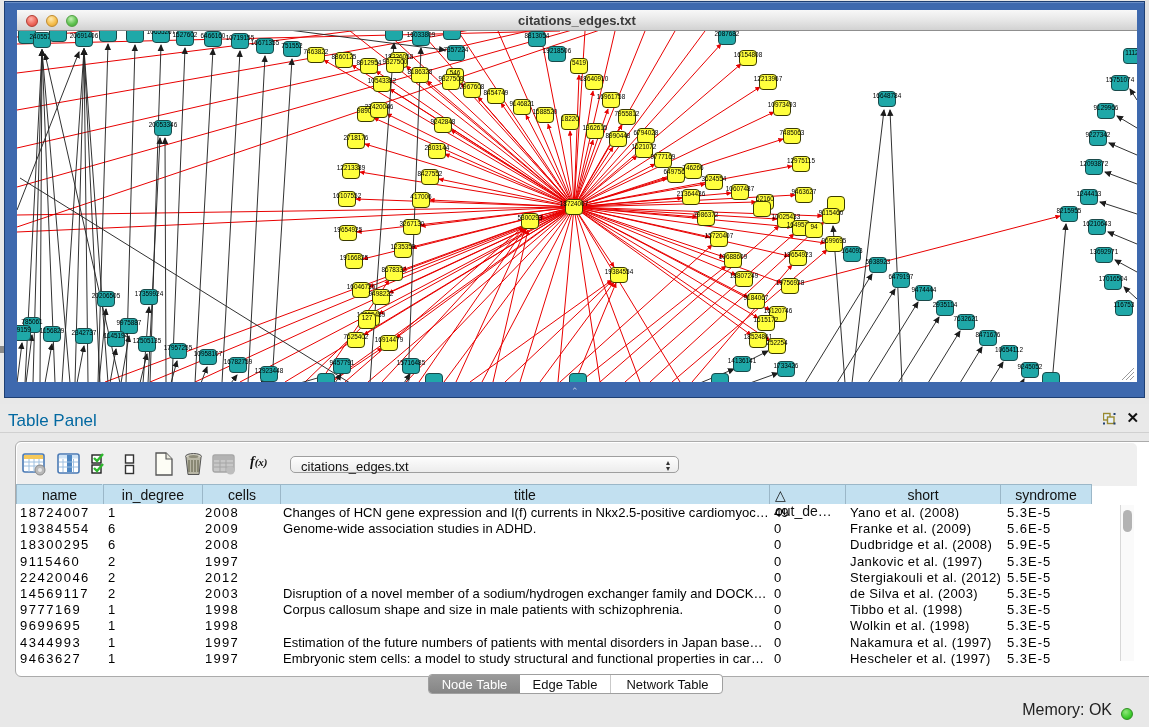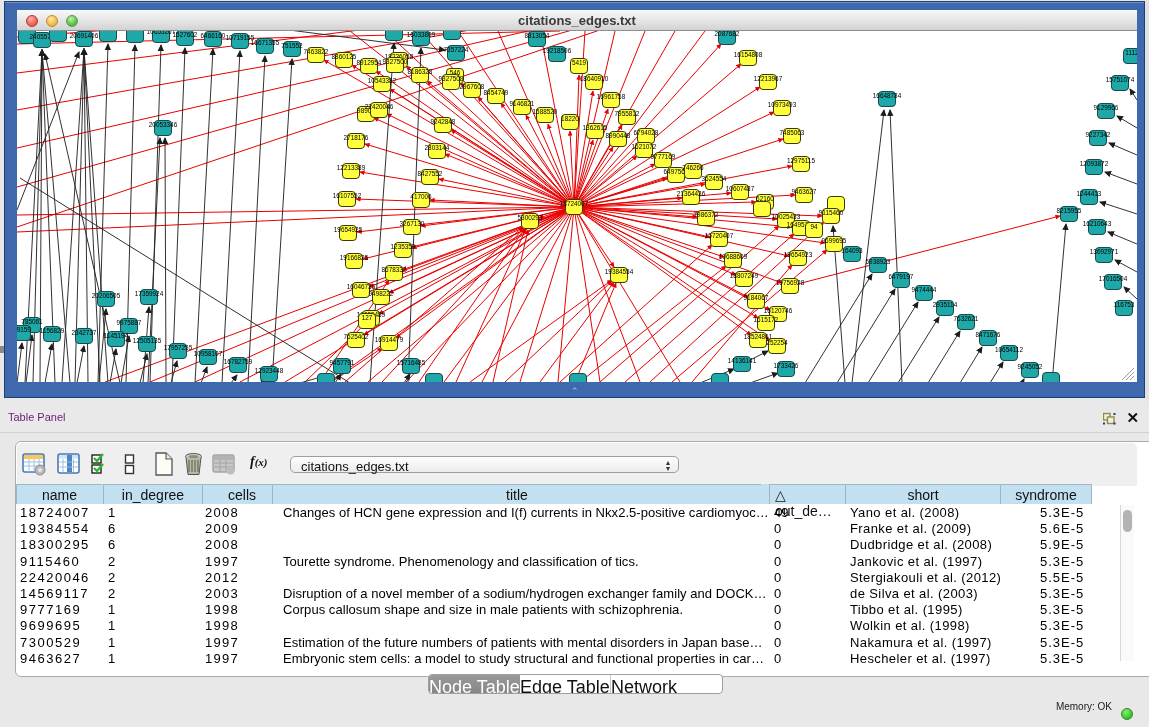--- a/index.html
+++ b/index.html
@@ -20,46 +20,46 @@
 
 
 #graph{position:absolute;left:0;top:0}
 #graph line.r{stroke:#e80000;stroke-width:1}
 #graph line.k{stroke:#262626;stroke-width:0.95}
 #graph text.nl{font-family:"Liberation Sans",sans-serif;font-size:6.4px;fill:#000;text-anchor:middle}
 
 
 #tpanel{position:absolute;left:0;top:404px;width:1149px;height:323px;background:#e8e8e8}
 #ptitle{position:absolute;left:0;top:0;width:100%;height:29px;background:#e9e9e9;border-bottom:1px solid #d0d0d0}
-#ptitle span{position:absolute;left:8px;top:7px;font-size:11px;color:#701a75}
+#ptitle span{position:absolute;left:8px;top:7px;font-size:17px;color:#0369a1}
 #px{position:absolute;right:10px;top:5px;font-size:15px;font-weight:bold;color:#111}
 #pfloat{position:absolute;right:33px;top:8px;width:13px;height:13px}
 #inner{position:absolute;left:15px;top:37px;width:1148px;height:236px;background:#fff;border:1px solid #ababab;border-radius:6px}
 #toolbar{position:absolute;left:1px;top:1px;width:1120px;height:43px;background:#efefef;border-radius:5px 5px 0 0}
 .icon{position:absolute;top:9px}
 #combo{position:absolute;left:273px;top:13px;width:389px;height:17px;background:linear-gradient(#fdfdfd,#ececec);border:1px solid #9e9e9e;border-radius:5px;font-size:13px;color:#111;padding:2px 0 0 10px}
 #combo .ud{position:absolute;right:8px;top:3px;font-size:8px;color:#333;line-height:6px;text-align:center}
 
 #thead{position:absolute;left:16px;top:80px;width:1076px;height:20px;background:#c2e0f0}
 #thead .hc{position:absolute;top:0;height:20px;border-left:1px solid #9bb7c8;border-top:1px solid #9bb7c8;text-align:center;font-size:14px;color:#111;padding-top:2px}
 #tbl{position:absolute;left:0;top:0;width:1149px;height:323px}
 .trow{position:absolute;left:16px;width:1120px;height:16px;font-size:13px;color:#000;white-space:nowrap}
 .trow span{position:absolute;top:1px}
-.c0{left:4px;letter-spacing:1.5px} .c1{left:92px} .c2{left:189px;letter-spacing:1.3px} .c3{left:267px;letter-spacing:0.05px} .c4{left:758px} .c5{left:834px;letter-spacing:0.4px} .c6{left:1024px;letter-spacing:1px}
+.c0{left:4px;letter-spacing:1.5px} .c1{left:92px} .c2{left:189px;letter-spacing:1.3px} .c3{left:267px;letter-spacing:0.05px} .c4{left:758px} .c5{left:834px;letter-spacing:0.4px} .c6{left:991px;letter-spacing:1px}
 
 #vsb{position:absolute;left:1120px;top:101px;width:14px;height:156px;background:#fafafa;border-left:1px solid #d8d8d8}
 #vsb .thumb{position:absolute;left:2px;top:5px;width:9px;height:22px;background:#b3b3b3;border-radius:5px}
 
 #tabs{position:absolute;left:428px;top:270px;width:295px;height:20px;background:#fff;border:1px solid #9f9f9f;border-radius:4px;overflow:hidden}
-#tabs .tab{position:absolute;top:0;height:20px;font-size:18px;text-align:left;padding-top:2px}
+#tabs .tab{position:absolute;top:0;height:20px;font-size:13px;text-align:center;padding-top:2px}
 #tab1{left:0;width:91px;background:linear-gradient(#9a9a9a,#838383);color:#fff}
 #tab2{left:91px;width:90px;color:#111}
 #tab3{left:181px;width:114px;color:#111;border-left:1px solid #c9c9c9}
 
-#status{position:absolute;right:37px;top:297px;font-size:10px;color:#222}
+#status{position:absolute;right:37px;top:297px;font-size:16px;color:#222}
 #gled{position:absolute;right:16px;top:304px;width:12px;height:12px;border-radius:50%;background:radial-gradient(circle at 38% 30%,#8fe77a,#3ecb2e 60%,#22a214);border:1px solid #2f8f22}
 </style></head>
 <body>
 <div id="win">
   <div id="frame"></div>
   <div id="titlebar">
     <div class="tl" id="t-red"></div>
       <div class="tl" id="t-org"></div>
       <div class="tl" id="t-grn"></div>
     <div id="title">citations_edges.txt</div>
@@ -596,56 +596,56 @@
         </svg>
       <div class="icon" style="left:233px;top:11px;font-size:14px;font-style:italic;font-weight:bold;color:#111;font-family:'Liberation Serif',serif">f<span style="font-size:11px">(x)</span></div>
       <div id="combo">citations_edges.txt<span class="ud">▴<br>▾</span></div>
     </div>
   </div>
   <div id="tbl">
     <div id="thead">
       <div class="hc" style="left:0;width:86px">name</div>
       <div class="hc" style="left:87px;width:99px">in_degree</div>
       <div class="hc" style="left:186px;width:79px">cells</div>
-      <div class="hc" style="left:256px;width:489px">title</div>
+      <div class="hc" style="left:264px;width:489px">title</div>
       <div class="hc" style="left:753px;width:76px;text-align:left;padding-left:5px">△ out_de…</div>
       <div class="hc" style="left:829px;width:155px">short</div>
       <div class="hc" style="left:984px;width:92px;border-right:1px solid #9bb7c8">syndrome</div>
     </div>
   </div>
   <div class="trow" style="top:100.0px">
       <span class="c0">18724007</span>
       <span class="c1">1</span>
       <span class="c2">2008</span>
       <span class="c3">Changes of HCN gene expression and I(f) currents in Nkx2.5-positive cardiomyoc…</span>
       <span class="c4">49</span>
       <span class="c5">Yano et al. (2008)</span>
       <span class="c6">5.3E-5</span>
     </div>
 <div class="trow" style="top:116.2px">
       <span class="c0">19384554</span>
       <span class="c1">6</span>
       <span class="c2">2009</span>
+      <span class="c3">Genome-wide association studies in ADHD.</span>
       <span class="c4">0</span>
       <span class="c5">Franke et al. (2009)</span>
       <span class="c6">5.6E-5</span>
     </div>
 <div class="trow" style="top:132.4px">
       <span class="c0">18300295</span>
       <span class="c1">6</span>
       <span class="c2">2008</span>
       <span class="c4">0</span>
       <span class="c5">Dudbridge et al. (2008)</span>
       <span class="c6">5.9E-5</span>
     </div>
 <div class="trow" style="top:148.6px">
       <span class="c0">9115460</span>
       <span class="c1">2</span>
       <span class="c2">1997</span>
-      <span class="c3">Tourette syndrome. Phenomenology and classification of tics.</span>
       <span class="c4">0</span>
       <span class="c5">Jankovic et al. (1997)</span>
       <span class="c6">5.3E-5</span>
     </div>
 <div class="trow" style="top:164.8px">
       <span class="c0">22420046</span>
       <span class="c1">2</span>
       <span class="c2">2012</span>
       <span class="c4">0</span>
       <span class="c5">Stergiakouli et al. (2012)</span>
@@ -659,33 +659,33 @@
       <span class="c4">0</span>
       <span class="c5">de Silva et al. (2003)</span>
       <span class="c6">5.3E-5</span>
     </div>
 <div class="trow" style="top:197.2px">
       <span class="c0">9777169</span>
       <span class="c1">1</span>
       <span class="c2">1998</span>
       <span class="c3">Corpus callosum shape and size in male patients with schizophrenia.</span>
       <span class="c4">0</span>
-      <span class="c5">Tibbo et al. (1995)</span>
+      <span class="c5">Tibbo et al. (1998)</span>
       <span class="c6">5.3E-5</span>
     </div>
 <div class="trow" style="top:213.4px">
       <span class="c0">9699695</span>
       <span class="c1">1</span>
       <span class="c2">1998</span>
       <span class="c4">0</span>
       <span class="c5">Wolkin et al. (1998)</span>
       <span class="c6">5.3E-5</span>
     </div>
 <div class="trow" style="top:229.6px">
-      <span class="c0">7300529</span>
+      <span class="c0">4344993</span>
       <span class="c1">1</span>
       <span class="c2">1997</span>
       <span class="c3">Estimation of the future numbers of patients with mental disorders in Japan base…</span>
       <span class="c4">0</span>
       <span class="c5">Nakamura et al. (1997)</span>
       <span class="c6">5.3E-5</span>
     </div>
 <div class="trow" style="top:245.8px">
       <span class="c0">9463627</span>
       <span class="c1">1</span>

